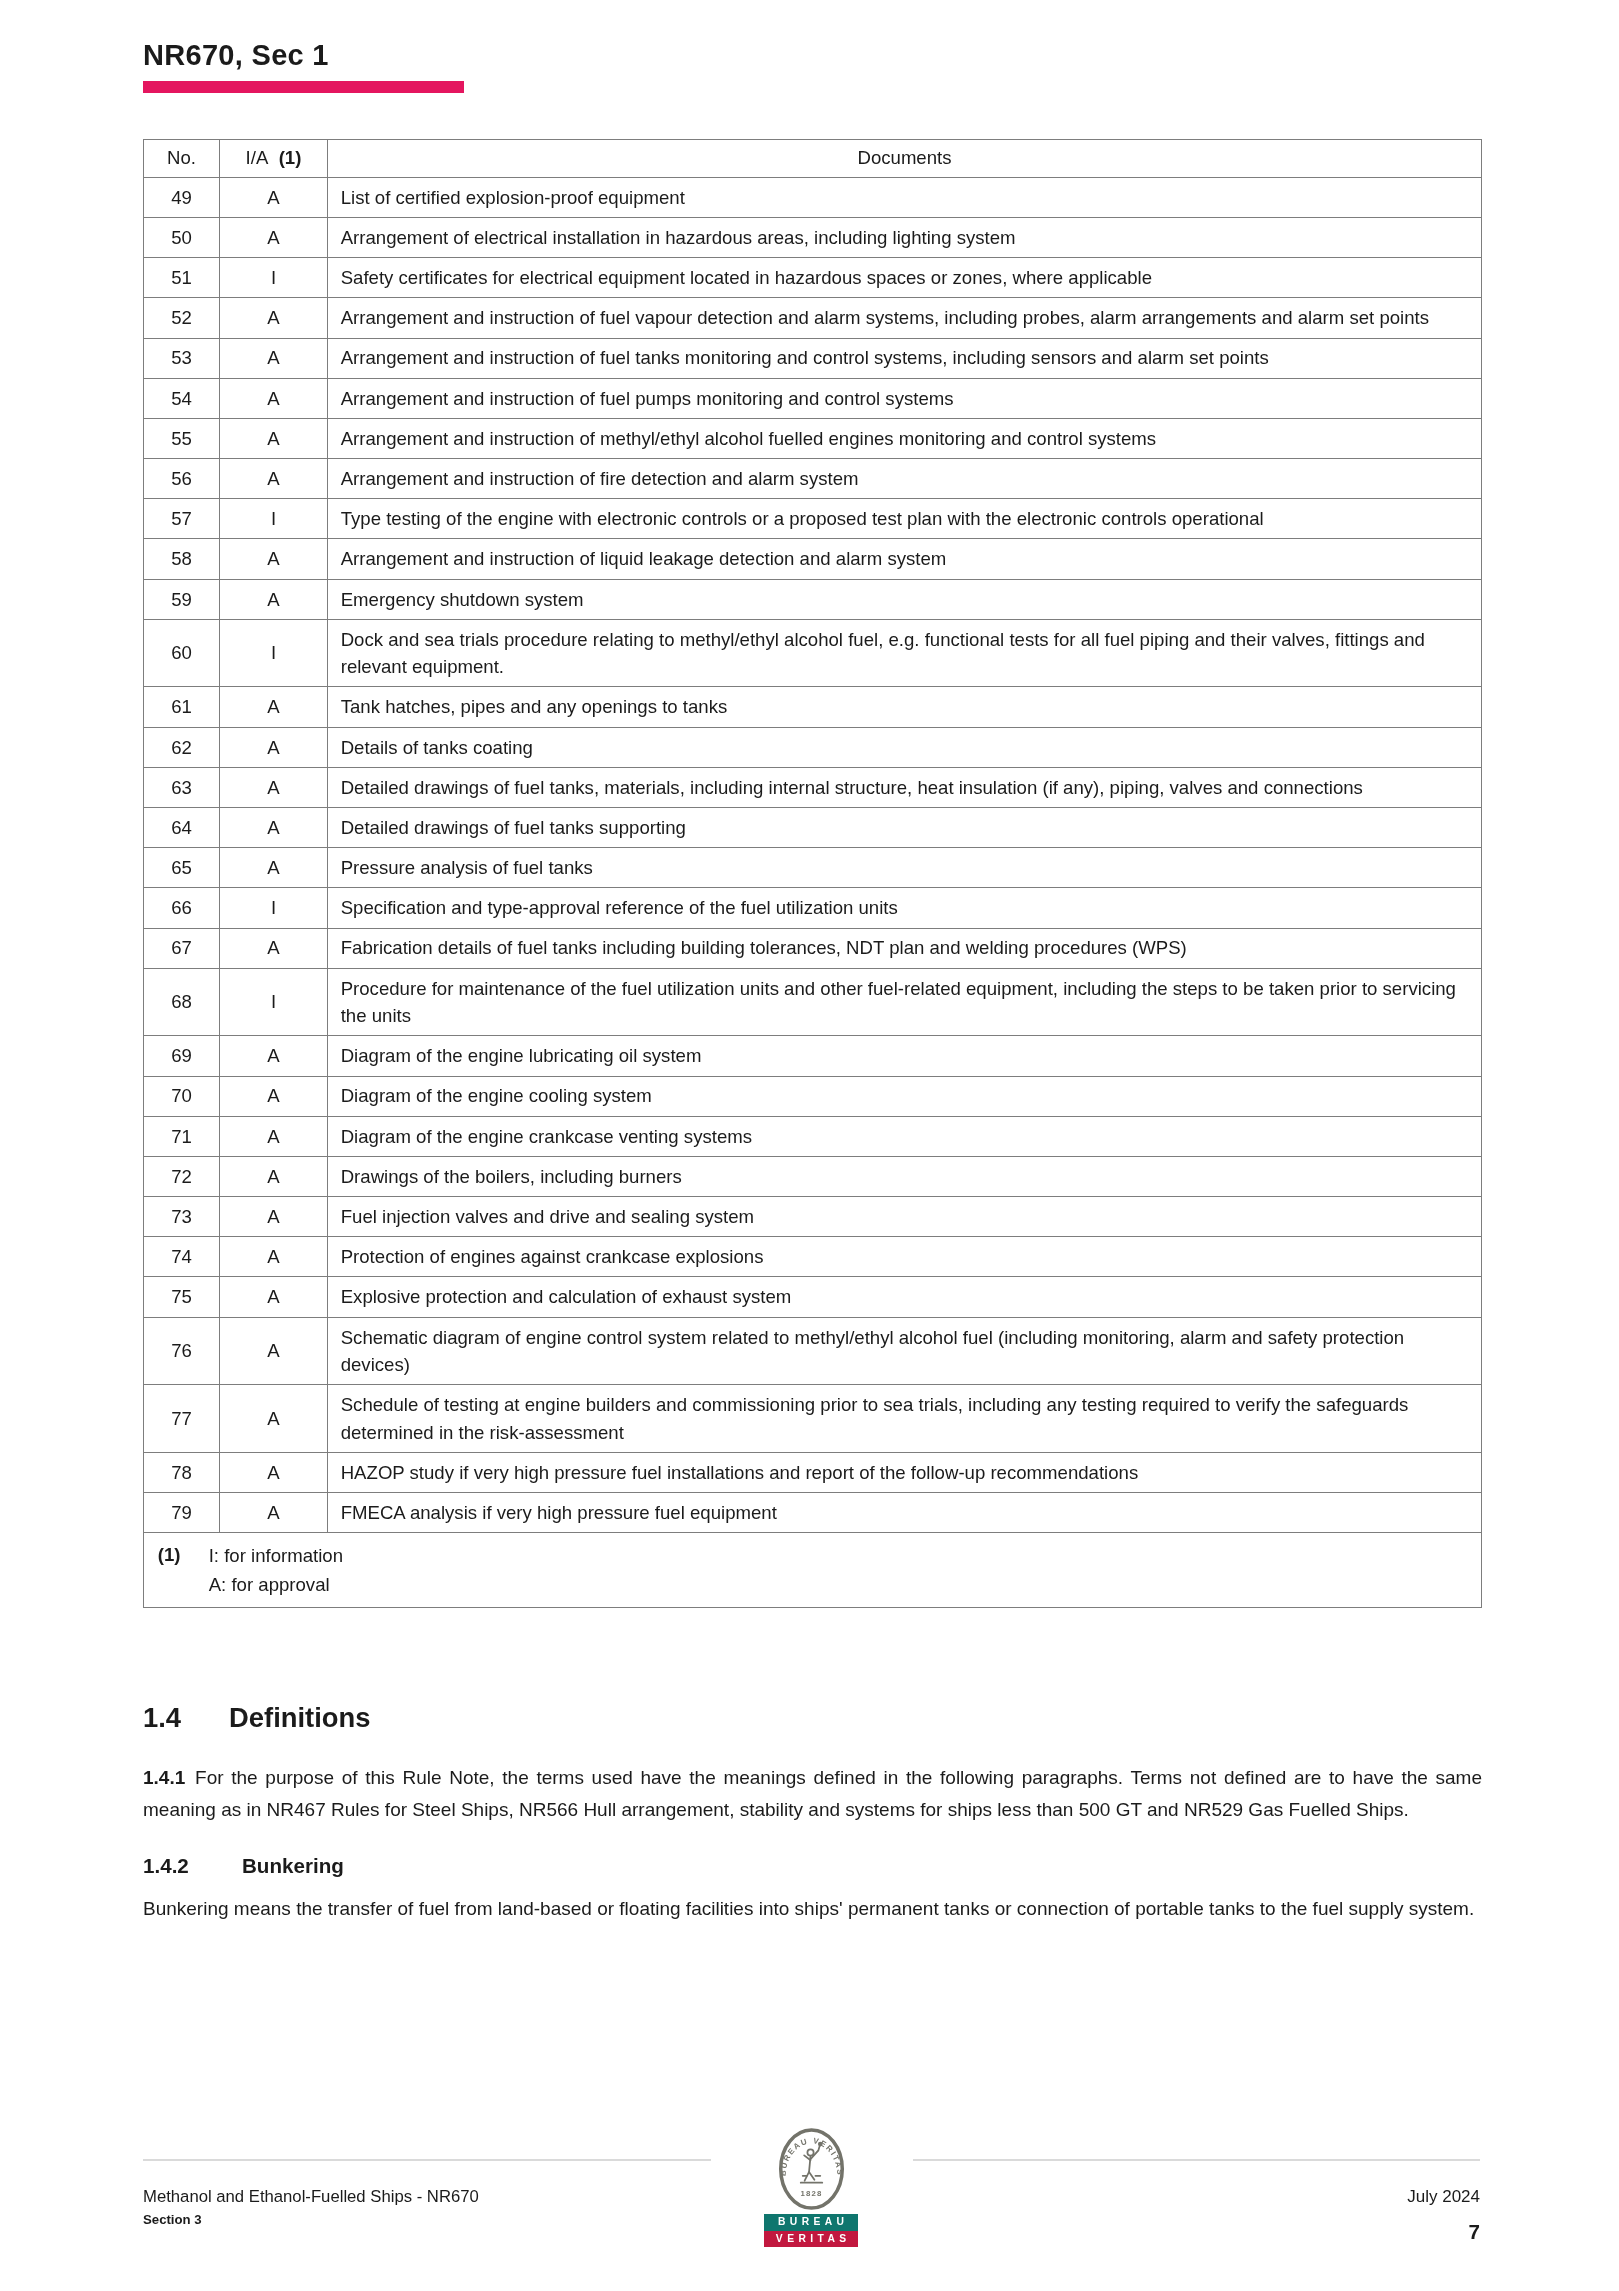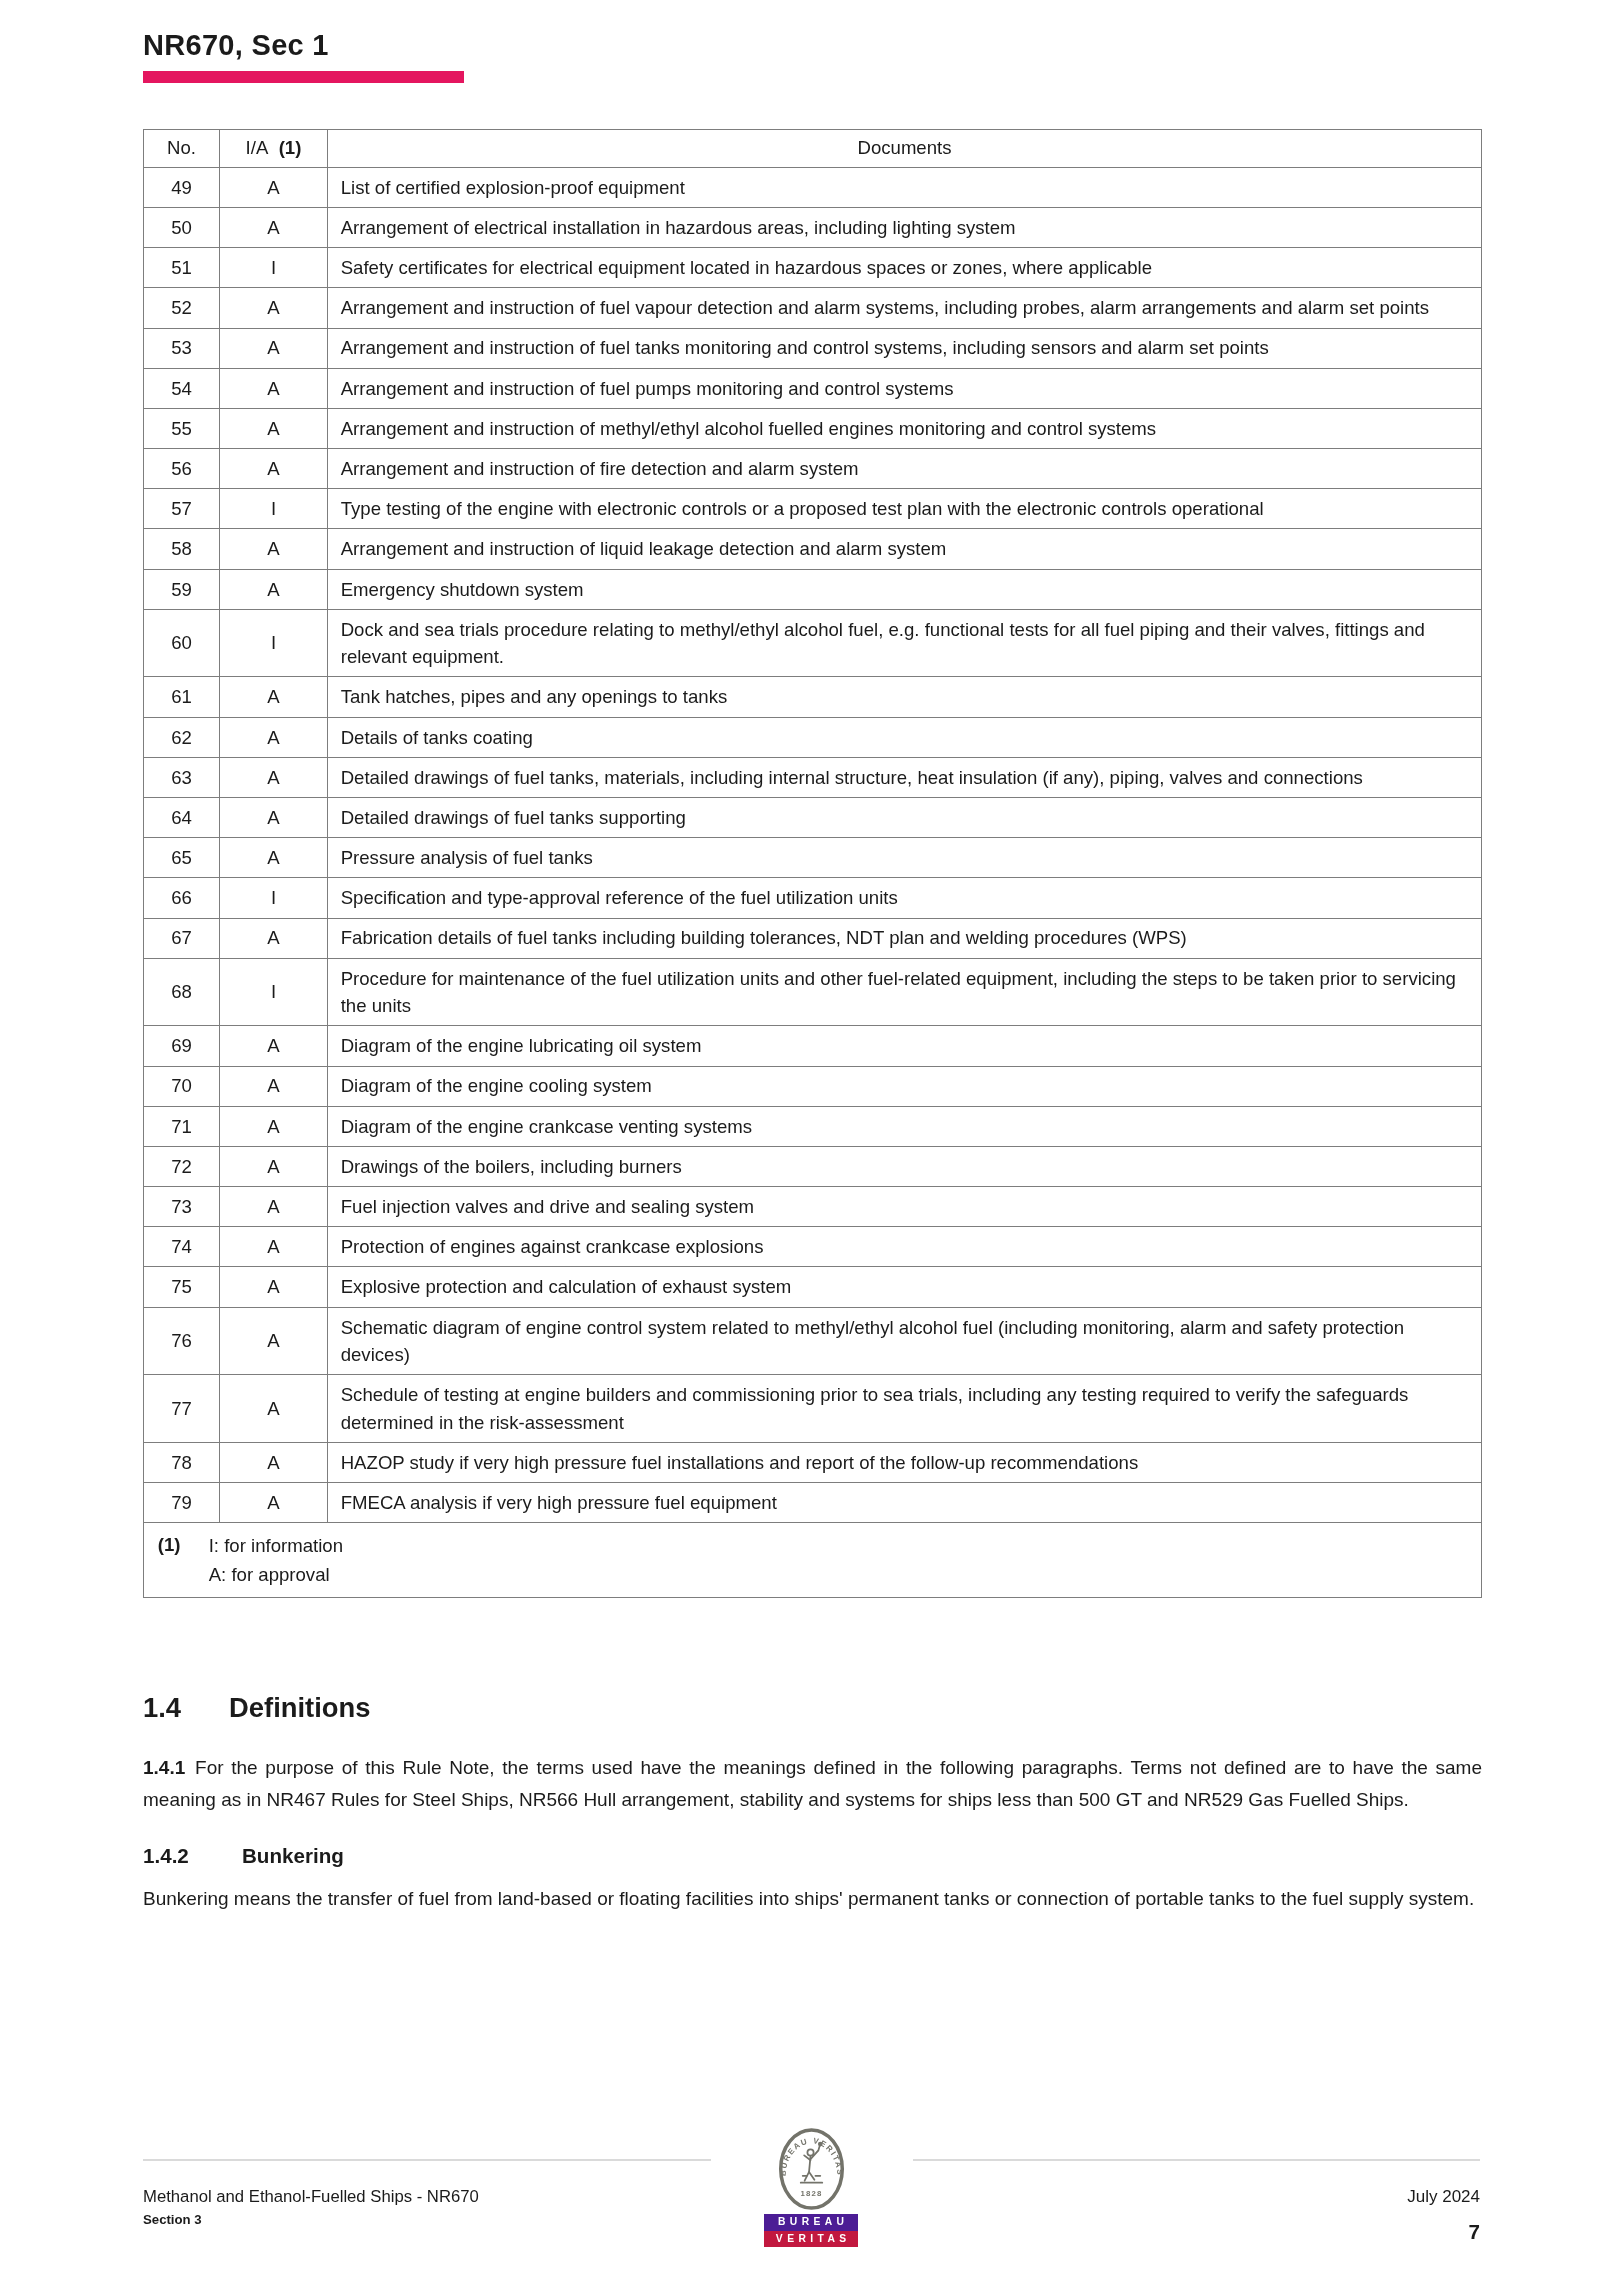--- a/index.html
+++ b/index.html
@@ -4,21 +4,21 @@
 <style>
   html,body { margin:0; padding:0; background:#e9e9e9; }
   .page {
     position:relative; width:1619px; height:2292px; margin:0 auto;
     background:#ffffff; overflow:hidden;
     font-family:"Liberation Sans", sans-serif; color:#1b1b1b;
   }
   .content { position:absolute; left:143px; top:0; width:1339px; }
 
   
-  .doc-header-title { margin-top:29px; font-size:29px; font-weight:bold; letter-spacing:0.3px; }
+  .doc-header-title { margin-top:39px; font-size:29px; font-weight:bold; letter-spacing:0.3px; }
   .accent-bar { width:321px; height:11.8px; background:#e4165f; margin-top:8.8px; }
 
   
   table.doc-table { border-collapse:collapse; width:100%; margin-top:46px; font-size:18.6px; }
   .doc-table th, .doc-table td {
     border:1px solid #7d7d7d; line-height:27.4px; vertical-align:middle;
     font-weight:normal; color:#1b1b1b;
   }
   .doc-table th { text-align:center; padding:4.9px 7.8px; }
   .doc-table td { padding:5.9px 12.7px; }
@@ -47,21 +47,21 @@
   .footer-section { font-size:13.2px; font-weight:bold; margin-top:4.9px; }
   .footer-right { position:absolute; right:139px; top:2187px; text-align:right; }
   .footer-date { font-size:17px; }
   .footer-page { font-size:20.6px; font-weight:bold; margin-top:12.7px; }
 
   
   .bv-logo { position:absolute; left:764px; top:2127px; width:94px; text-align:center; }
   .bv-emblem { display:block; margin:0 auto; }
   .bv-box { width:94px; height:16.7px; line-height:16.7px; color:#ffffff;
             font-size:10.3px; font-weight:bold; letter-spacing:4.4px; text-indent:4.4px; }
-  .bv-box.bureau  { background:#4c1d95; margin-top:2.9px; }
+  .bv-box.bureau  { background:#0f766e; margin-top:2.9px; }
   .bv-box.veritas { background:#c2183f; }
 </style>
 </head>
 <body>
 
 <div class="page">
   <div class="content">
 
     <div class="doc-header-title">NR670, Sec 1</div>
     <div class="accent-bar"></div>

